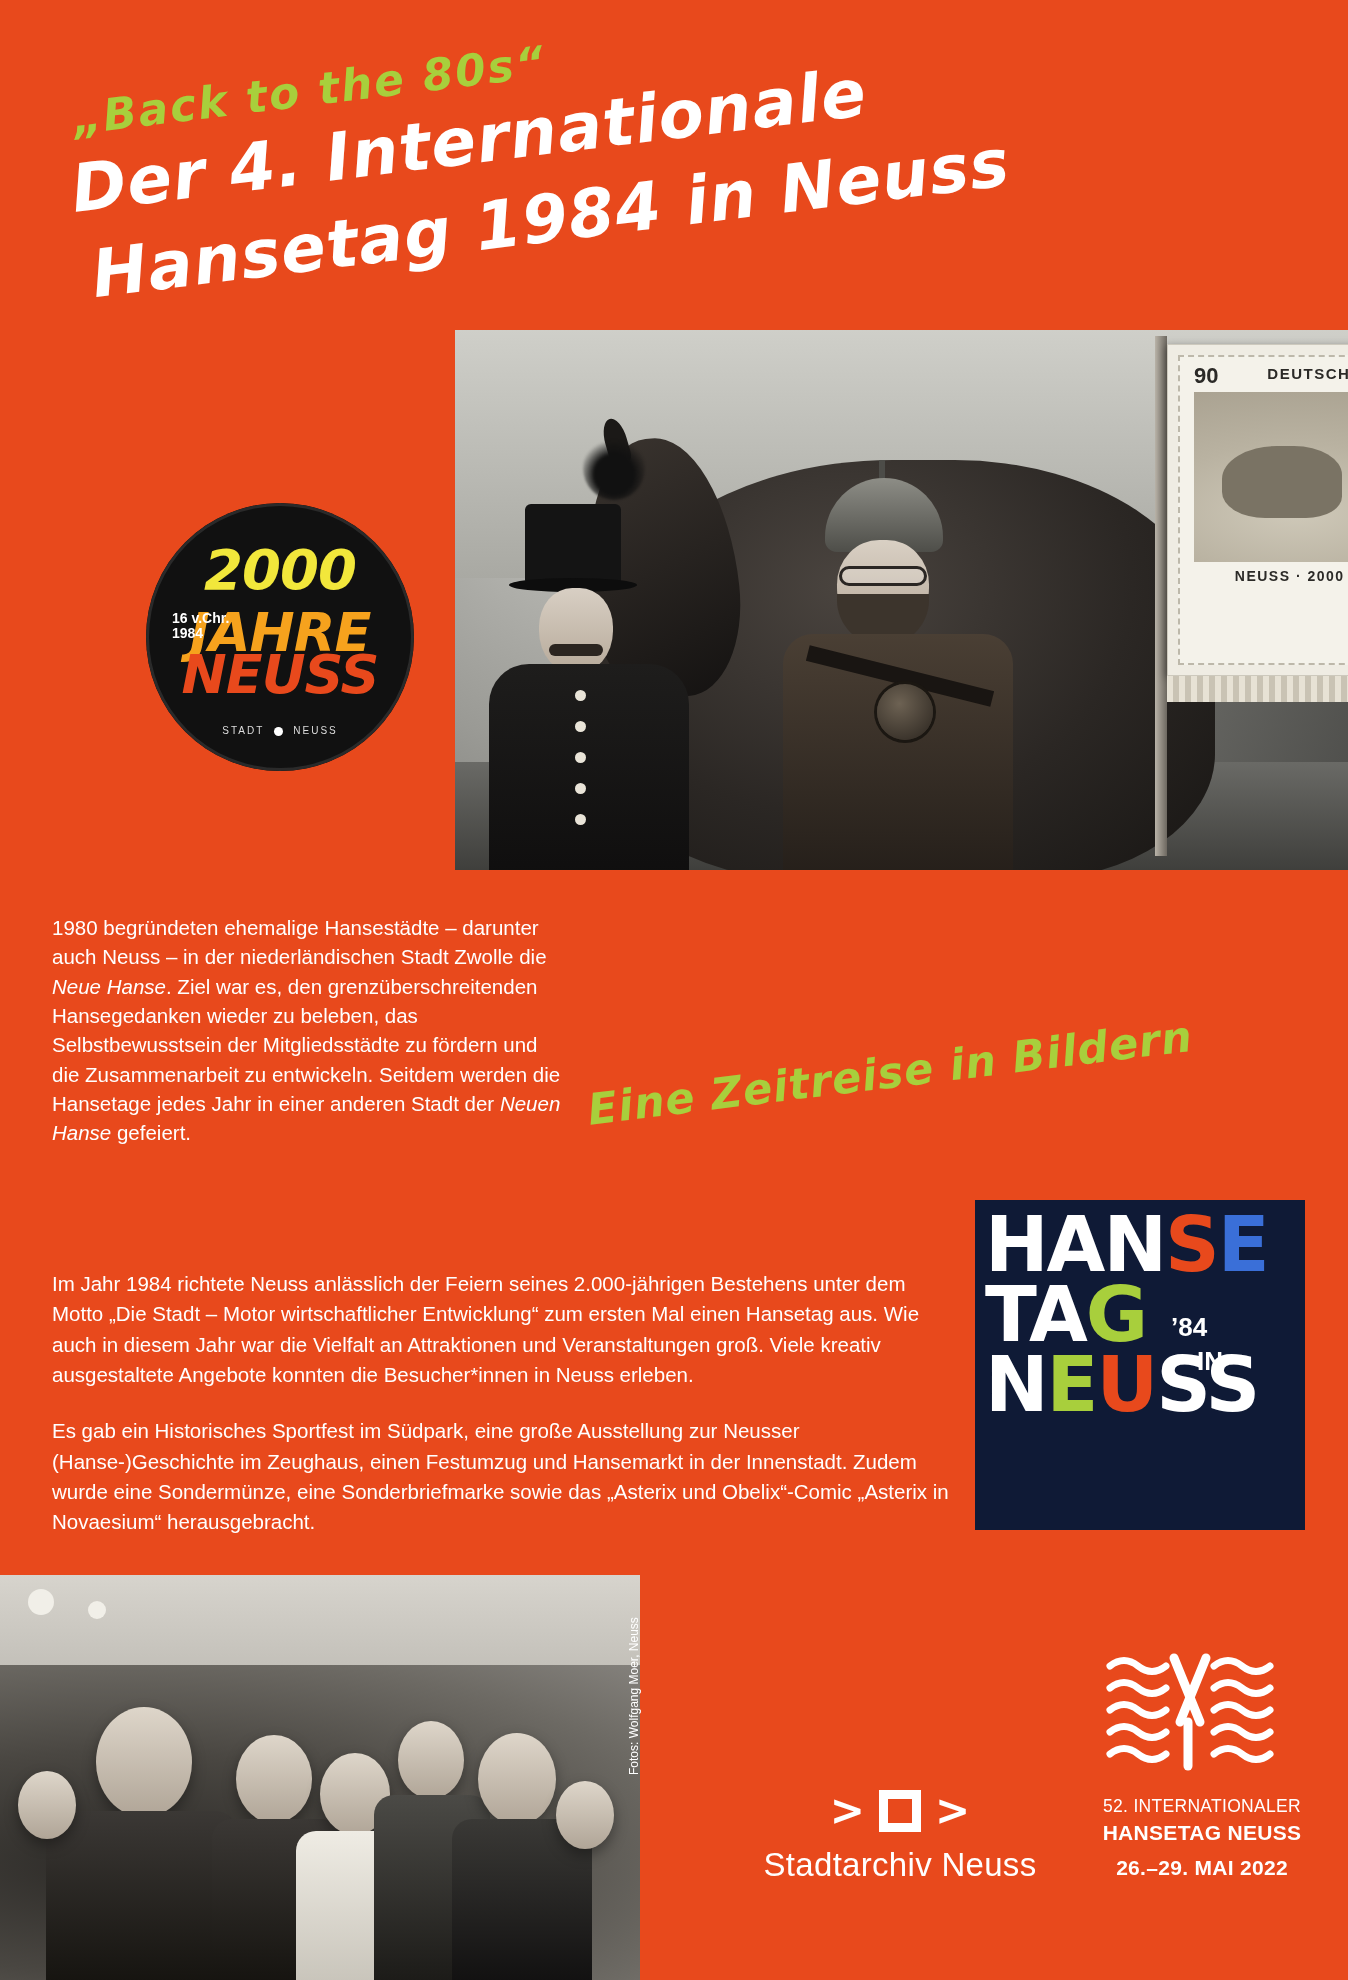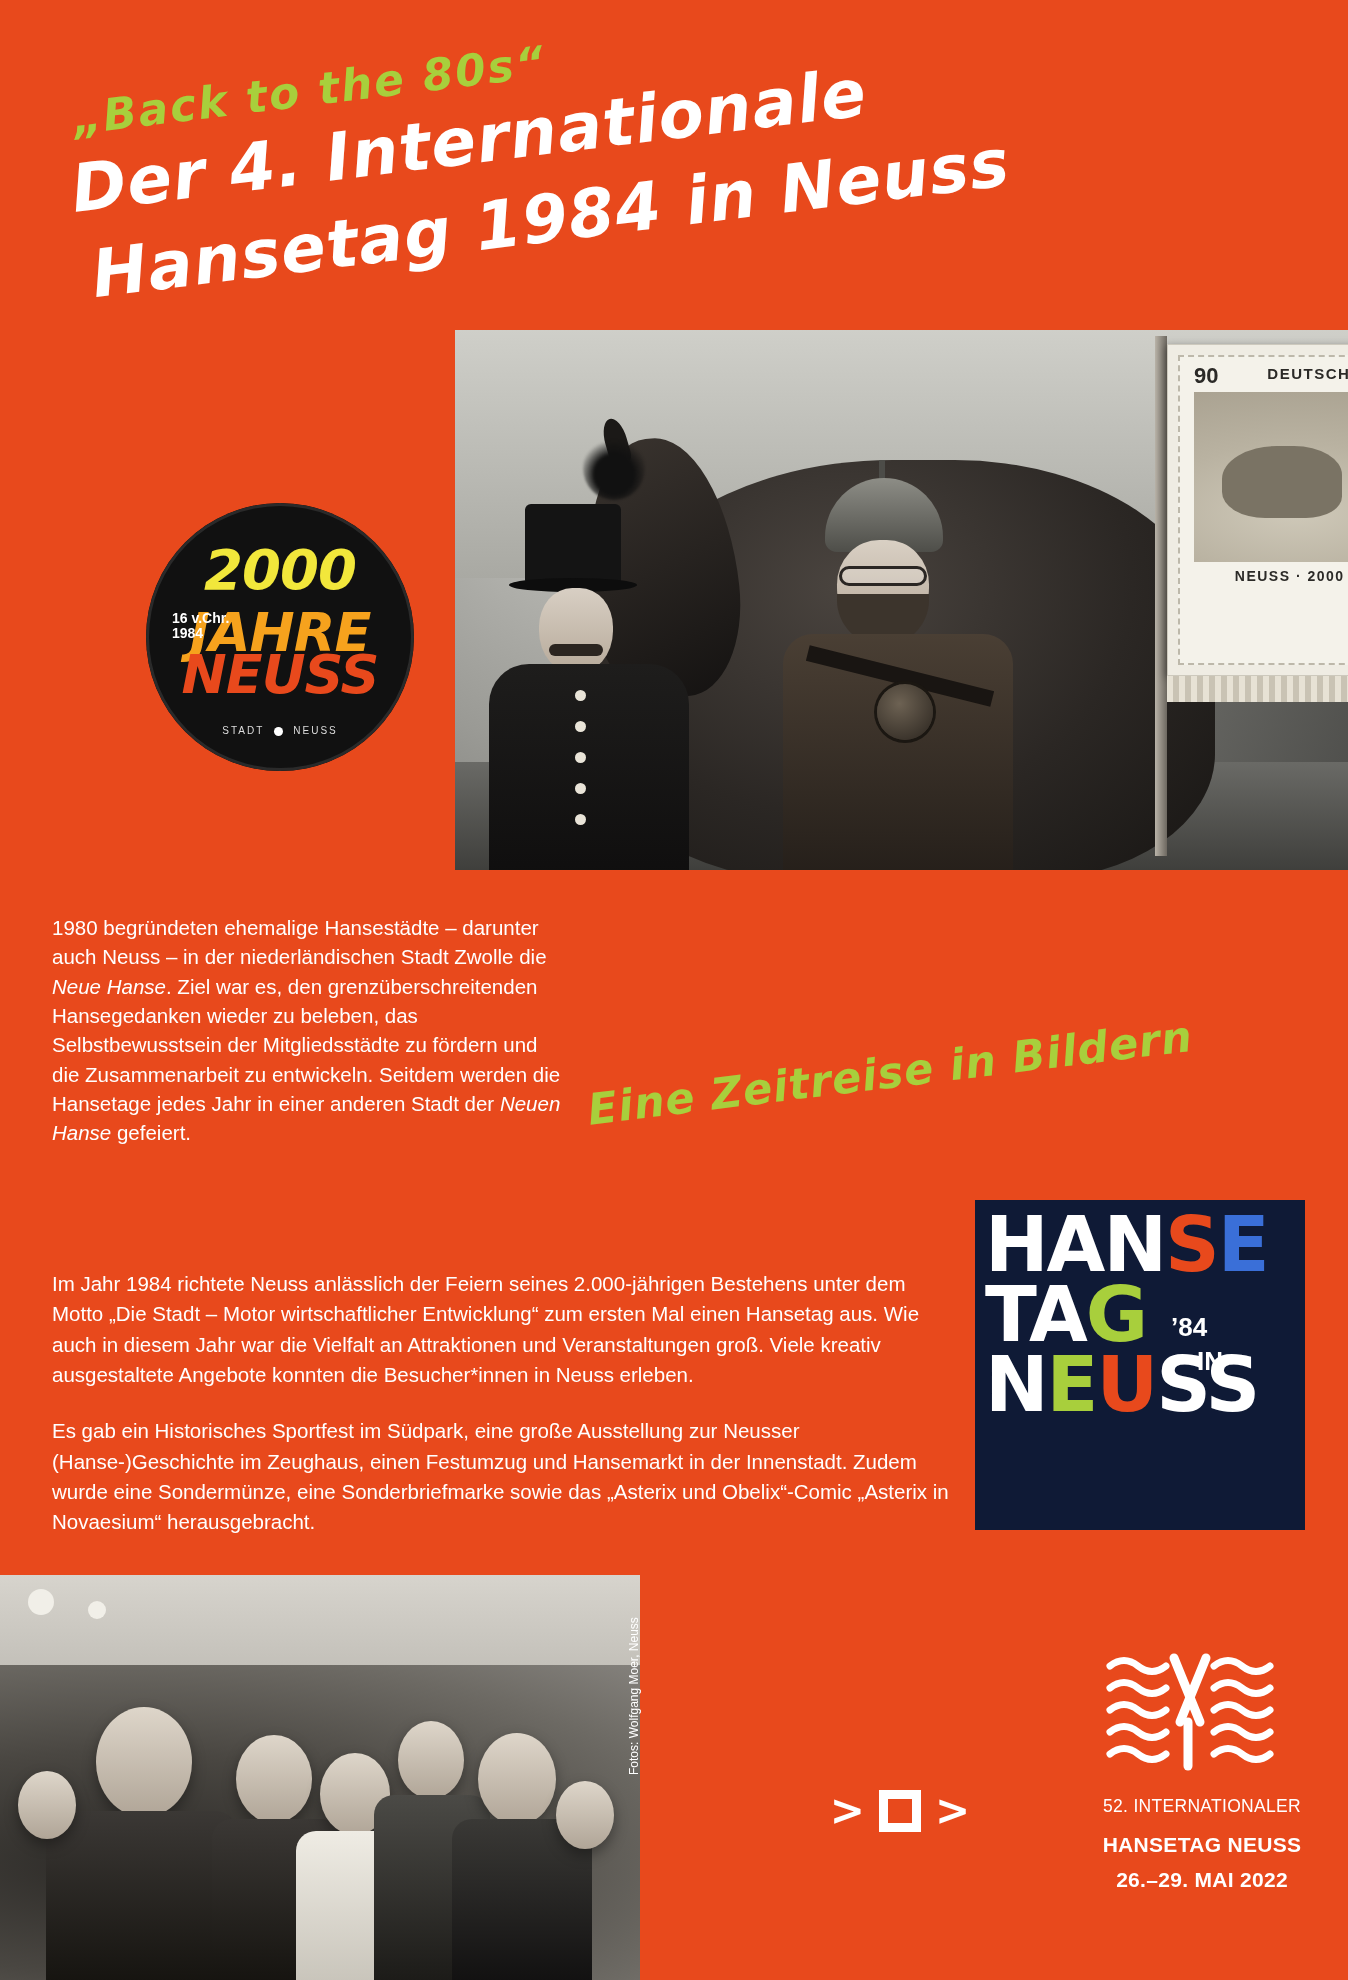--- a/index.html
+++ b/index.html
@@ -469,21 +469,21 @@
   .ht22 {
     position: absolute;
     left: 1082px;
     top: 1648px;
     width: 240px;
     text-align: center;
   }
   .ht22-waves { height: 140px; position: relative; }
   .ht22-waves svg { display: block; margin: 0 auto; }
   .ht22 .l1 { font-size: 17.5px; letter-spacing: 0.3px; margin-top: 8px; }
-  .ht22 .l2 { font-size: 21px; font-weight: bold; letter-spacing: 0.3px; margin-top: 16px; }
+  .ht22 .l2 { font-size: 21px; font-weight: bold; letter-spacing: 0.3px; margin-top: 4px; }
   .ht22 .l3 { font-size: 21px; font-weight: bold; letter-spacing: 0.3px; margin-top: 11px; }
 </style>
 </head>
 <body>
 
 <div class="headline-wrap">
   <div class="kicker">„Back to the 80s“</div>
   <div class="title">
     <span class="l1">Der  4. Internationale</span>
     <span class="l2">Hansetag 1984 in Neuss</span>
@@ -601,20 +601,21 @@
 </div>
 
 <div class="credit">Fotos: Wolfgang Moer, Neuss</div>
 
 <div class="archiv">
   <div class="archiv-mark">
     <span class="chev">&gt;</span>
     <span class="sq"></span>
     <span class="chev">&gt;</span>
   </div>
+  <div class="archiv-name">Stadtarchiv Neuss</div>
 </div>
 
 <div class="ht22">
   <div class="ht22-waves">
     <svg width="200" height="140" viewBox="0 0 200 140" aria-hidden="true">
       <g fill="none" stroke="#ffffff" stroke-width="7" stroke-linecap="round">
         <path d="M8 18 q14 -11 28 0 q14 11 28 0"></path>
         <path d="M8 40 q14 -11 28 0 q14 11 28 0"></path>
         <path d="M8 62 q14 -11 28 0 q14 11 28 0"></path>
         <path d="M8 84 q14 -11 28 0 q14 11 28 0"></path>

